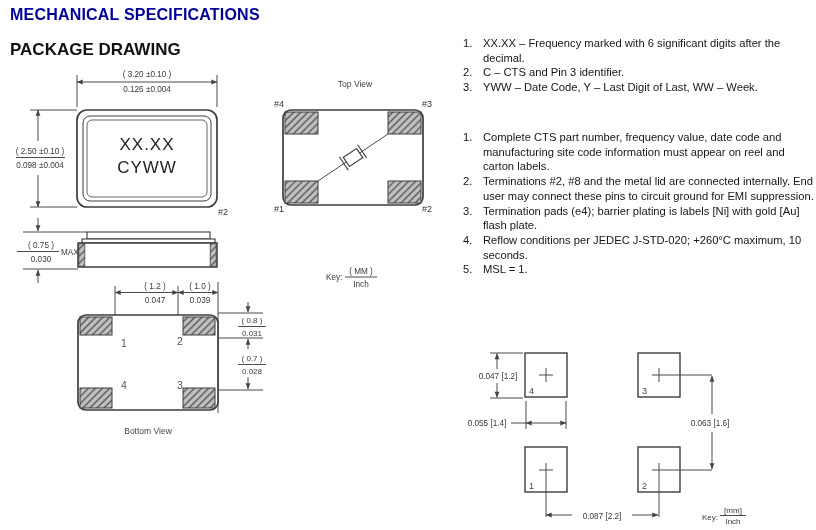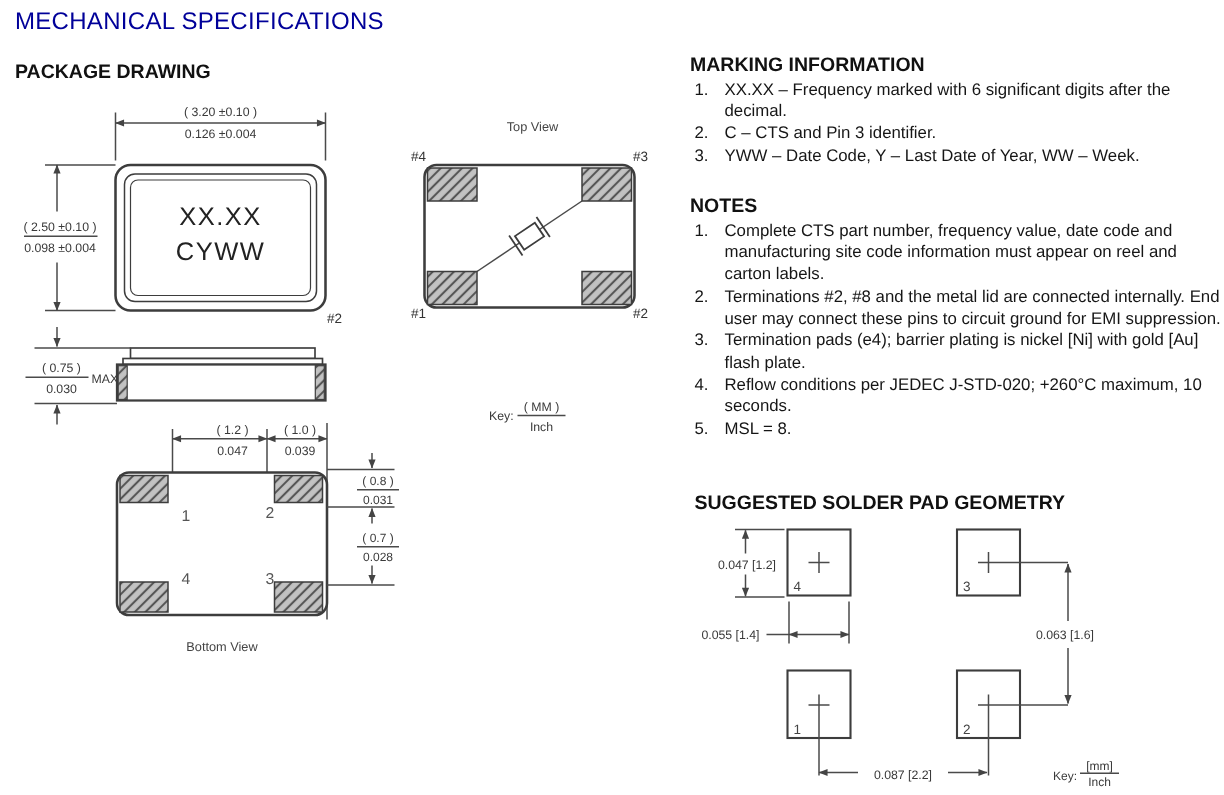--- a/index.html
+++ b/index.html
@@ -1,19 +1,19 @@
 <!DOCTYPE html>
 <html><head>
 <meta charset="utf-8">
 <style>
   html,body{margin:0;padding:0;background:#fff;}
   body{font-family:"Liberation Sans","DejaVu Sans",sans-serif;color:#111;}
   #page{position:relative;width:816px;height:530px;background:#fff;overflow:hidden;}
-  .title{position:absolute;left:10px;top:6px;font-size:16px;font-weight:normal;letter-spacing:.2px;color:#000099;}
-  .subhead{font-size:13px;font-weight:bold;color:#111;}
+  .title{position:absolute;left:10px;top:6px;font-size:16px;font-weight:bold;letter-spacing:.2px;color:#000099;}
+  .subhead{font-size:17px;font-weight:bold;color:#111;text-align:right;}
   .abs{position:absolute;}
   .col{width:356px;font-size:11.2px;line-height:14.7px;color:#161616;}
   .col .subhead{margin:0 0 2px 0;}
   .li-row{display:flex;align-items:flex-start;}
   .li-num{flex:none;width:23px;padding-left:3px;box-sizing:border-box;}
   .li-txt{flex:1;}
   svg text{font-family:"Liberation Sans","DejaVu Sans",sans-serif;fill:#333;}
   .dimtxt{font-size:8.2px;fill:#3a3a3a;}
   .dimtxt-sm{font-size:8px;fill:#3a3a3a;}
   .viewlbl{font-size:8.5px;fill:#444;}
@@ -140,64 +140,61 @@
       <text class="dimtxt-sm" x="244" y="281" text-anchor="middle">0.031</text>
       <text class="dimtxt-sm" x="244" y="306" text-anchor="middle">( 0.7 )</text>
       <line class="dline" x1="230" y1="309.5" x2="258" y2="309.5"></line>
       <text class="dimtxt-sm" x="244" y="319" text-anchor="middle">0.028</text>
 
       <text class="viewlbl" x="140" y="379" text-anchor="middle">Bottom View</text>
     </g>
   </svg>
 
   <div class="col abs" style="left:460px;top:36px;">
-    <div class="subhead">MARKING INFORMATION</div>
     <div>
         <div class="li-row">
           <span class="li-num">1.</span>
           <span class="li-txt">XX.XX – Frequency marked with 6 significant digits after the decimal.</span>
         </div>
         <div class="li-row">
           <span class="li-num">2.</span>
           <span class="li-txt">C – CTS and Pin 3 identifier.</span>
         </div>
         <div class="li-row">
           <span class="li-num">3.</span>
-          <span class="li-txt">YWW – Date Code, Y – Last Date of Year, WW – Week.</span>
+          <span class="li-txt">YWW – Date Code, Y – Last Digit of Last, WW – Week.</span>
         </div>
       </div>
   </div>
 
   <div class="col abs" style="left:460px;top:130px;">
-    <div class="subhead">NOTES</div>
     <div>
         <div class="li-row">
           <span class="li-num">1.</span>
           <span class="li-txt">Complete CTS part number, frequency value, date code and manufacturing site code information must appear on reel and carton labels.</span>
         </div>
         <div class="li-row">
           <span class="li-num">2.</span>
           <span class="li-txt">Terminations #2, #8 and the metal lid are connected internally.  End user may connect these pins to circuit ground for EMI suppression.</span>
         </div>
         <div class="li-row">
           <span class="li-num">3.</span>
-          <span class="li-txt">Termination pads (e4); barrier plating is nickel [Ni] with gold [Au] flash plate.</span>
+          <span class="li-txt">Termination pads (e4); barrier plating is labels [Ni] with gold [Au] flash plate.</span>
         </div>
         <div class="li-row">
           <span class="li-num">4.</span>
           <span class="li-txt">Reflow conditions per JEDEC J-STD-020; +260°C maximum, 10 seconds.</span>
         </div>
         <div class="li-row">
           <span class="li-num">5.</span>
-          <span class="li-txt">MSL = 8.</span>
+          <span class="li-txt">MSL = 1.</span>
         </div>
       </div>
   </div>
 
-  <div class="subhead abs" style="left:463px;top:327px;">SUGGESTED SOLDER PAD GEOMETRY</div>
 
   <svg class="abs" style="left:460px;top:345px;" width="356" height="185" viewBox="0 0 356 185">
     <defs>
       <marker id="mR" viewBox="0 0 10 10" refX="9.5" refY="5" markerWidth="8" markerHeight="6" orient="auto-start-reverse">
         <path d="M0,1 L10,5 L0,9 Z" fill="#444"></path>
       </marker>
     </defs>
 
     <rect class="oline" x="65" y="8" width="42" height="44" stroke-width="1.4"></rect>
     <rect class="oline" x="178" y="8" width="42" height="44" stroke-width="1.4"></rect>

